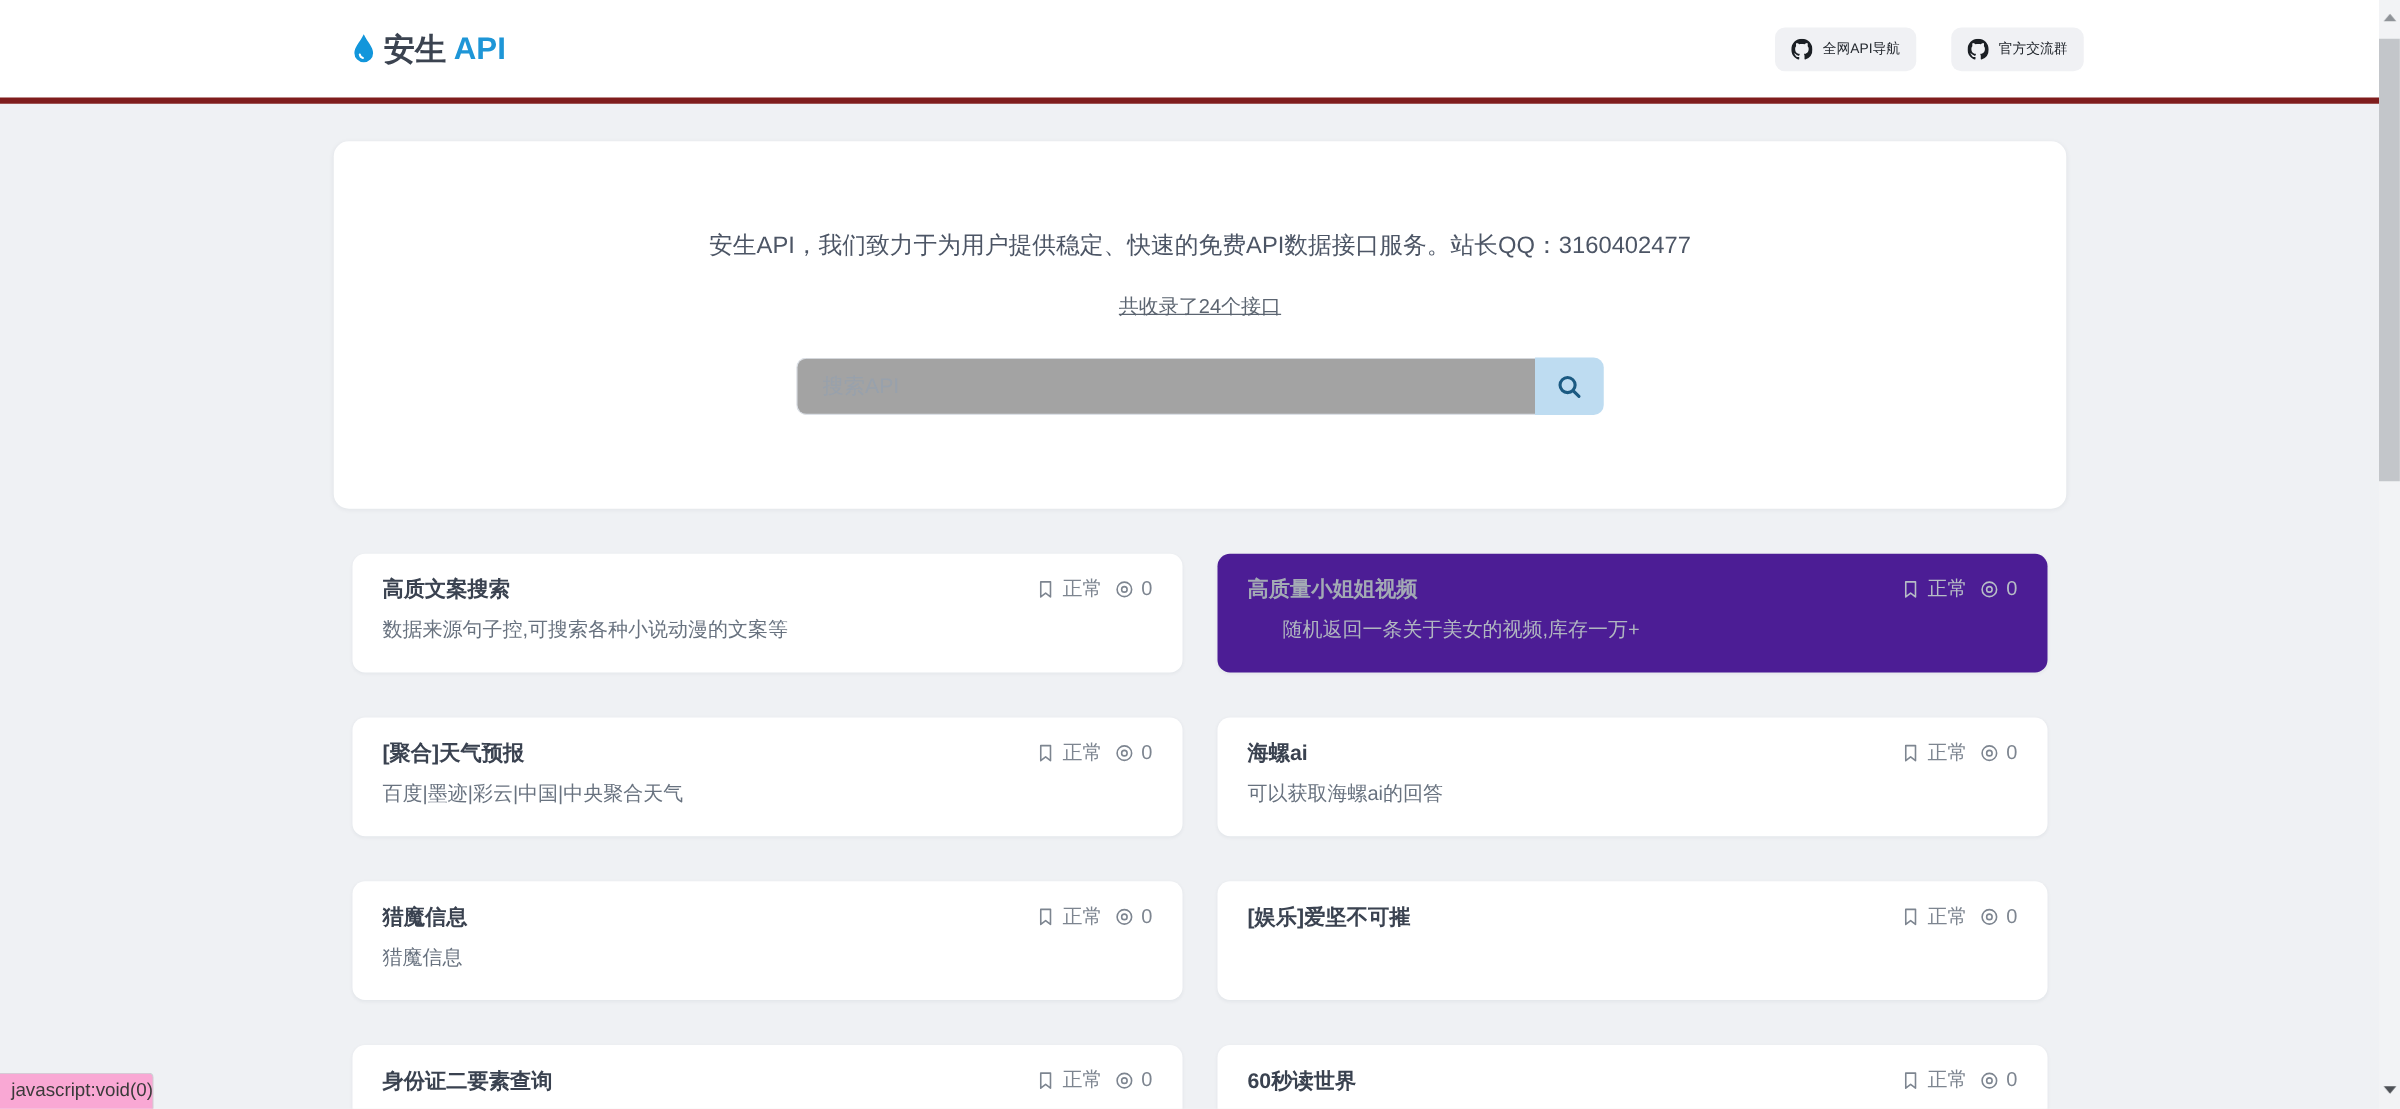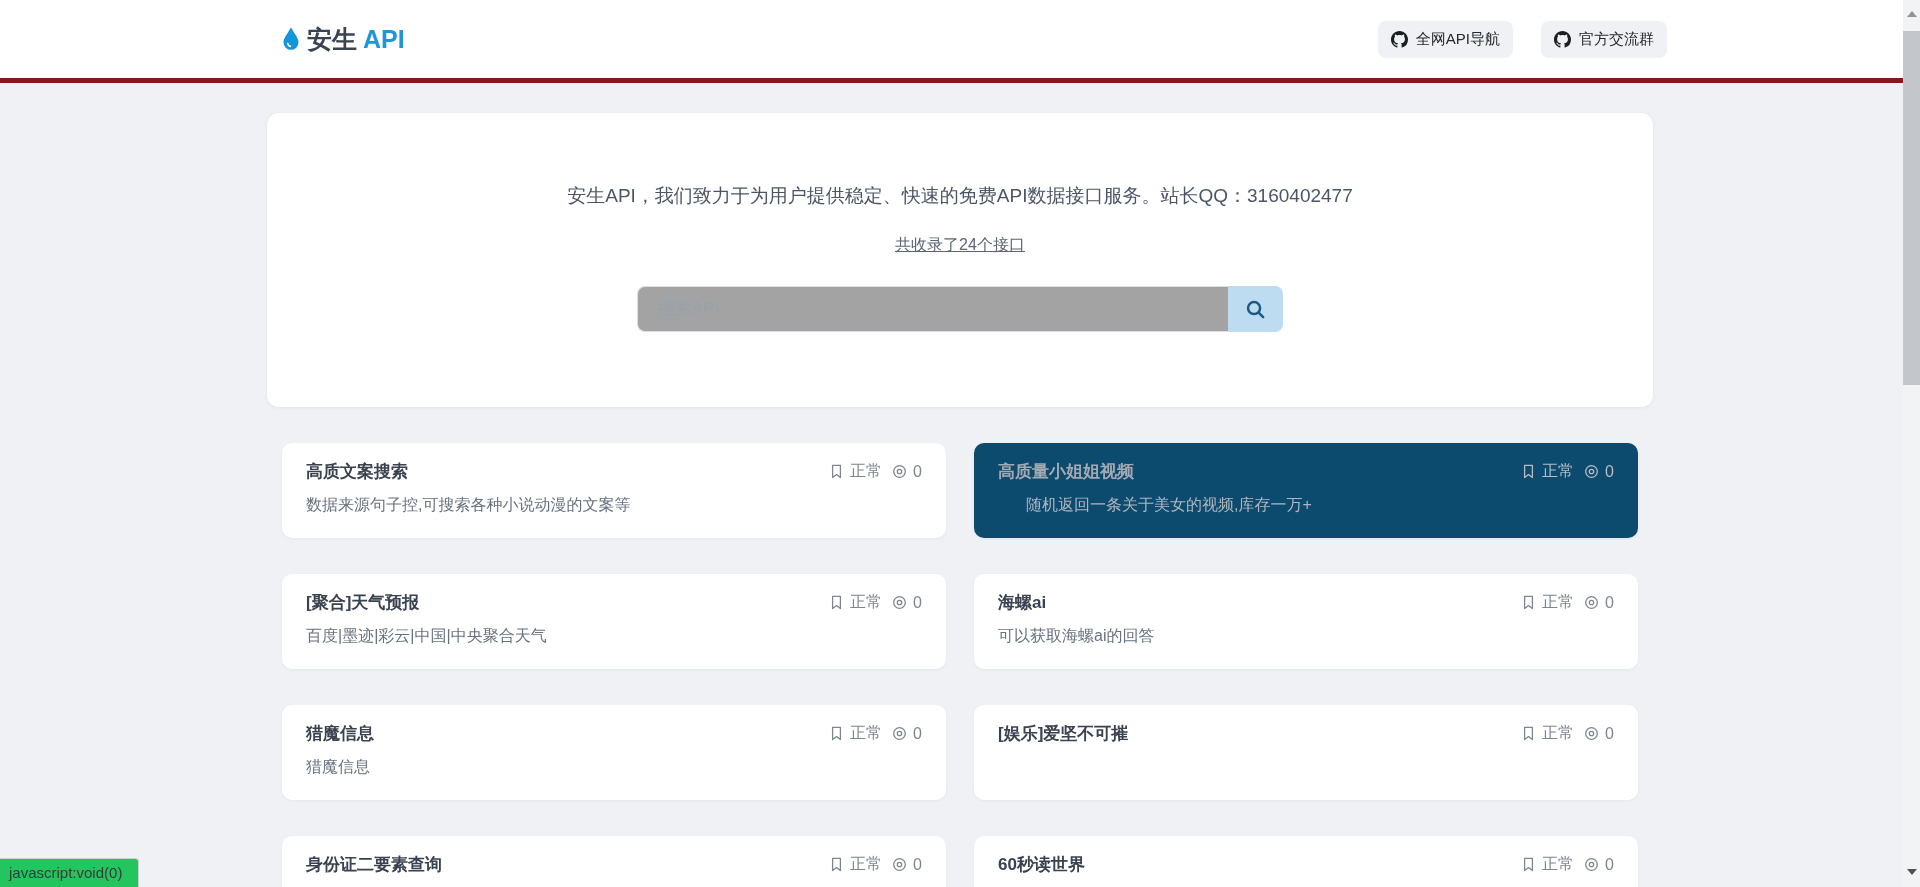--- a/index.html
+++ b/index.html
@@ -14,23 +14,23 @@
   .topbar-inner {
     width:1386px; margin:0 auto; height:100%;
     display:flex; align-items:center; justify-content:space-between;
     padding:0 16px 0 44px; box-sizing:content-box;
   }
   .brand { display:flex; align-items:center; gap:6px; text-decoration:none; cursor:pointer; }
   .brand-name { font-size:25px; font-weight:bold; color:#3b4350; }
   .brand-accent { font-size:25px; font-weight:bold; color:#1e96d7; }
   .nav-btns { display:flex; gap:28px; }
   .nav-btn {
-    display:flex; align-items:center; gap:8px;
+    display:flex; align-items:flex-start; gap:8px;
     background:#f0f1f4; border-radius:8px; padding:9px 13px;
-    font-size:15px; color:#24292f; text-decoration:none; cursor:pointer; white-space:nowrap;
+    font-size:11px; color:#24292f; text-decoration:none; cursor:pointer; white-space:nowrap;
   }
 
   
   .hero {
     width:1386px; height:294px; box-sizing:border-box;
     margin:30px auto 36px; background:#ffffff; border-radius:12px;
     box-shadow:0 1px 4px rgba(20,30,50,.06);
     padding-top:46px; text-align:center;
   }
   .hero-title { margin:0; font-size:38px; font-weight:bold; color:#323943; letter-spacing:1px; }
@@ -59,21 +59,21 @@
   .card {
     background:#ffffff; border-radius:10px; height:95px; box-sizing:border-box;
     box-shadow:0 1px 3px rgba(20,30,50,.05);
     padding:17px 24px; cursor:pointer;
   }
   .card-top { display:flex; justify-content:space-between; align-items:center; }
   .card-title { font-size:17px; font-weight:bold; color:#3a4250; line-height:23px; }
   .card-meta { display:flex; align-items:center; gap:5px; color:#7d8590; font-size:16px; }
   .card-meta svg { flex:0 0 auto; }
   .card-desc { margin-top:11px; font-size:16px; color:#68727f; line-height:22px; }
-  .card.disabled { background:#0c4a6e; }
+  .card.disabled { background:#4c1d95; }
   .card.disabled .card-title { color:#a3aab4; }
   .card.disabled .card-desc  { color:#b0b6c0;margin-left:28px; }
   .card.disabled .card-meta  { color:#b7bdc6; }
 
   
   .scrollbar {
     position:fixed; top:0; right:0; width:17px; height:887px;
     background:#f2f3f5; z-index:100;
   }
   .sb-btn { position:absolute; left:0; width:17px; height:17px;
@@ -81,22 +81,22 @@
   .sb-btn.up { top:5px; }
   .sb-btn.down { bottom:7px; }
   .tri-up { width:0; height:0; border-left:5px solid transparent; border-right:5px solid transparent;
     border-bottom:6px solid #8f9398; }
   .tri-down { width:0; height:0; border-left:5px solid transparent; border-right:5px solid transparent;
     border-top:6px solid #4e5156; }
   .sb-thumb { position:absolute; top:31px; left:0; width:17px; height:354px; background:#c3c6ca; cursor:pointer; }
 
   .status-bubble {
     position:fixed; left:0; bottom:0; z-index:101;
-    background:#22c55e; border:1px solid #cccfd3; border-left:none; border-bottom:none;
-    border-top-right-radius:4px; padding:5px 16px 6px 9px;
+    background:#f9a8d4; border:1px solid #cccfd3; border-left:none; border-bottom:none;
+    border-top-right-radius:4px; padding:5px 0 6px 9px;
     font-size:15px; color:#3a3a3a;
   }
 </style>
 </head>
 <body>
 
 <header class="topbar">
   <div class="topbar-inner">
     <a class="brand">
       <svg width="20" height="26" viewBox="0 0 24 30">

